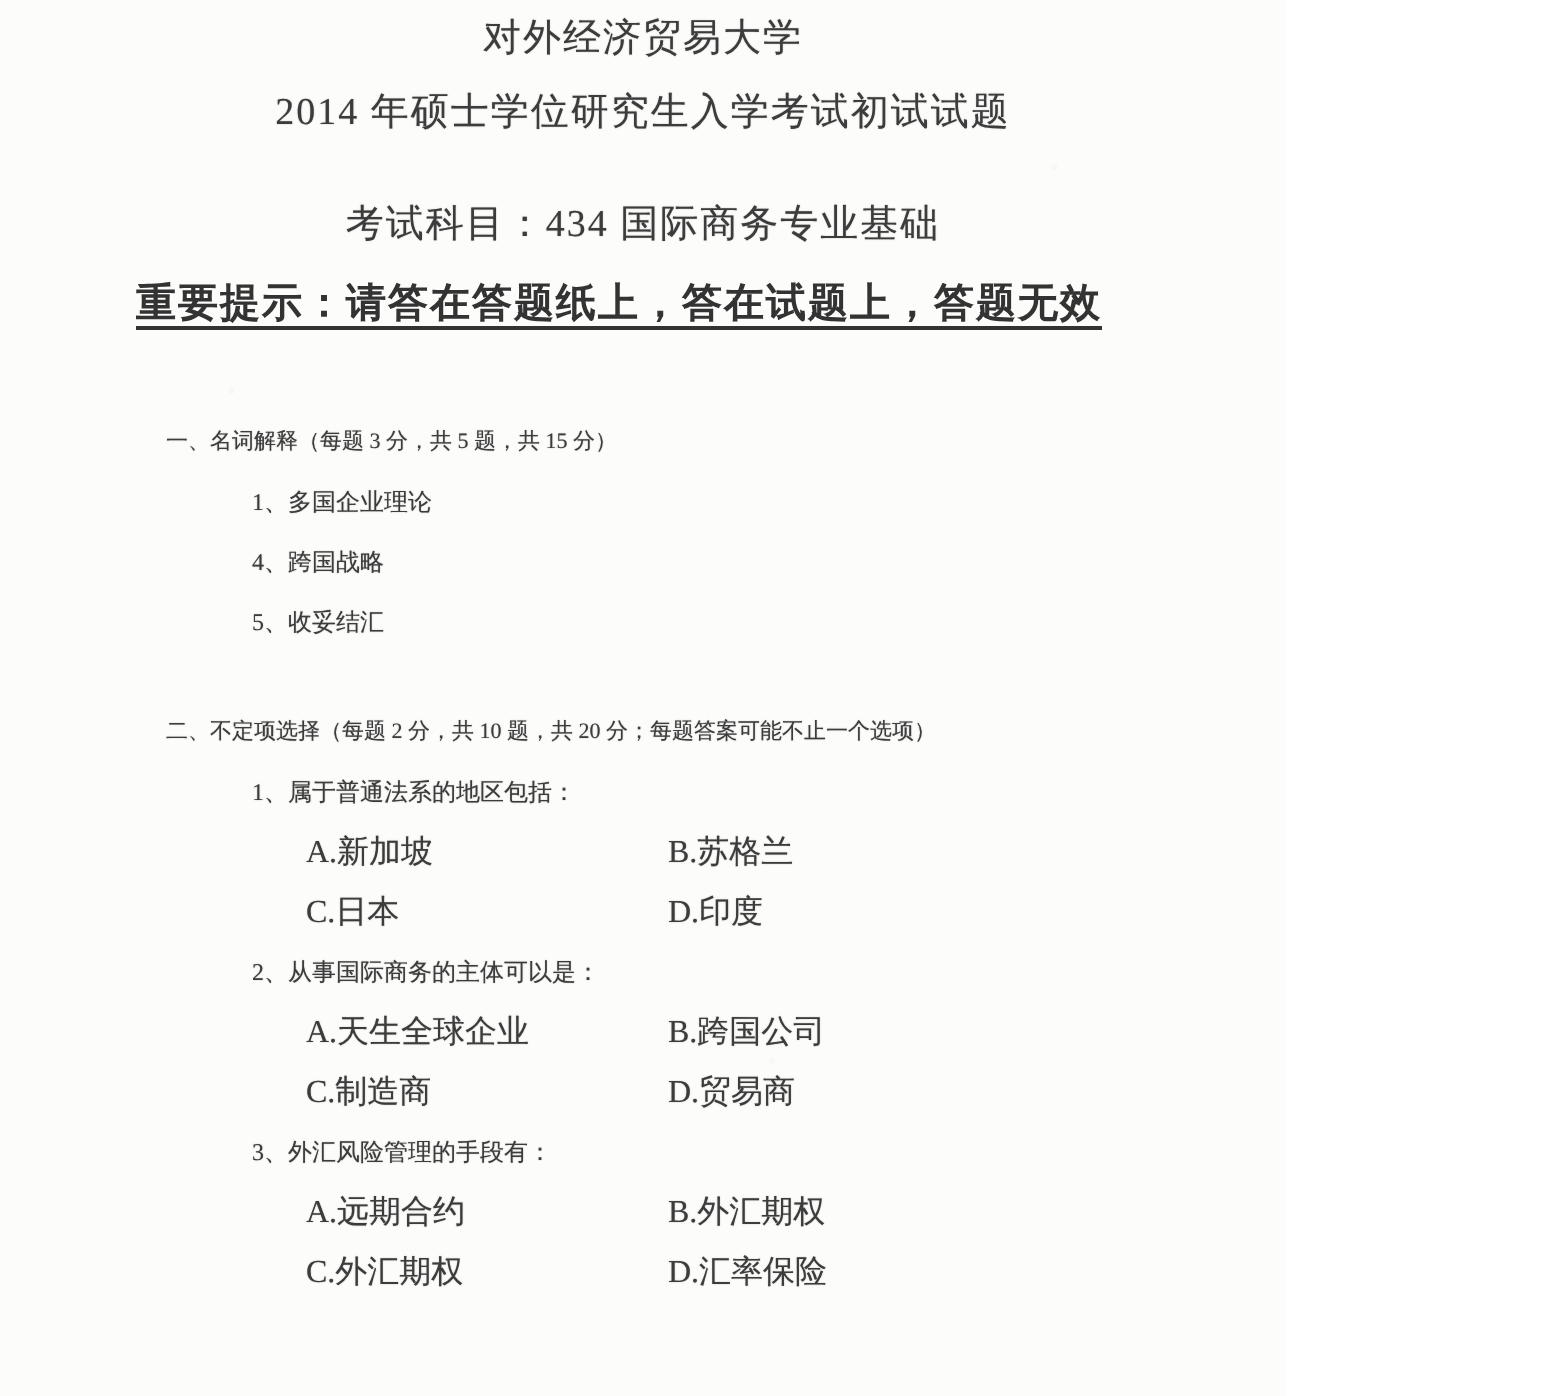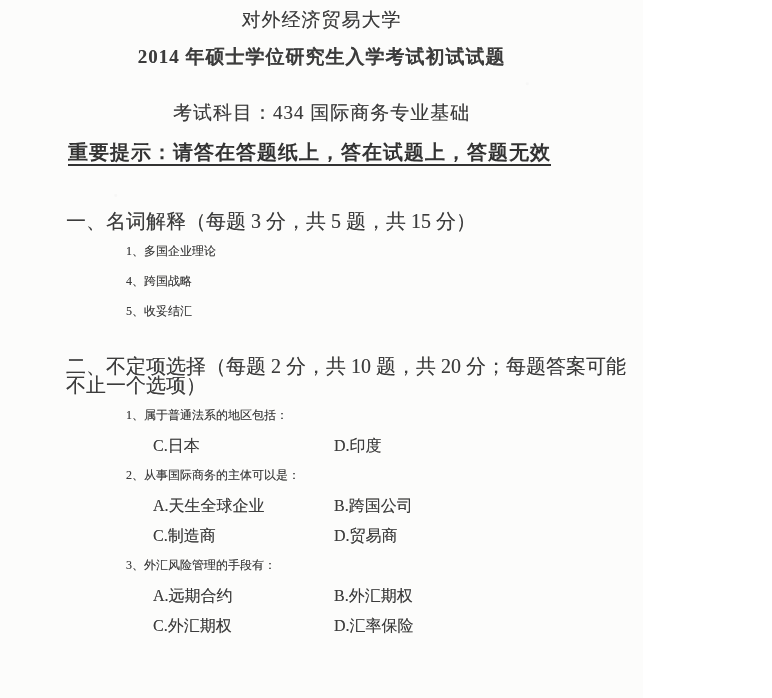--- a/index.html
+++ b/index.html
@@ -24,40 +24,40 @@
   .scan-text {
     text-shadow: 0 0 0.6px rgba(70,70,70,0.55);
   }
   .title {
     text-align: center;
     font-size: 19px;
     line-height: 22px;
     letter-spacing: 1px;
   }
   .title-1 { padding-top: 9px; }
-  .title-2 { margin-top: 15px; font-weight: bold; }
+  .title-2 { margin-top: 15px; }
   .title-3 { margin-top: 34px; }
   .notice {
     position: relative;
     left: -12px;
     margin-top: 17px;
     text-align: center;
     font-size: 20px;
     line-height: 23px;
     font-weight: 700;
     letter-spacing: 1px;
     color: #333333;
     text-decoration: underline;
     text-decoration-thickness: 1.6px;
     text-underline-offset: 5px;
   }
   .sec-heading {
-    margin-left: 66px;
+    margin-left: 83px;
     line-height: 19px;
-    font-size: 20px;
+    font-size: 11px;
   }
   .sec-heading.first { margin-top: 48px; }
   .sec-heading.second { margin-top: 36px; }
   .body-line {
     margin: 11px 0 0 126px;
     line-height: 19px;
     font-size: 12px;
   }
   .opt-row {
     margin: 11px 0 0 153px;
@@ -123,20 +123,23 @@
 
   <div class="sec-heading first scan-text">一、名词解释（每题 3 分，共 5 题，共 15 分）</div>
   <div class="body-line scan-text">1、多国企业理论</div>
   <div class="body-line scan-text">4、跨国战略</div>
   <div class="body-line scan-text">5、收妥结汇</div>
 
   <div class="sec-heading second scan-text">二、不定项选择（每题 2 分，共 10 题，共 20 分；每题答案可能不止一个选项）</div>
 
   <div class="body-line scan-text">1、属于普通法系的地区包括：</div>
   <div class="opt-row">
+    <span class="opt-left scan-text">A.新加坡</span><span class="scan-text">B.苏格兰</span>
+  </div>
+  <div class="opt-row">
     <span class="opt-left scan-text">C.日本</span><span class="scan-text">D.印度</span>
   </div>
 
   <div class="body-line scan-text">2、从事国际商务的主体可以是：</div>
   <div class="opt-row">
     <span class="opt-left scan-text">A.天生全球企业</span><span class="scan-text">B.跨国公司</span>
   </div>
   <div class="opt-row">
     <span class="opt-left scan-text">C.制造商</span><span class="scan-text">D.贸易商</span>
   </div>

